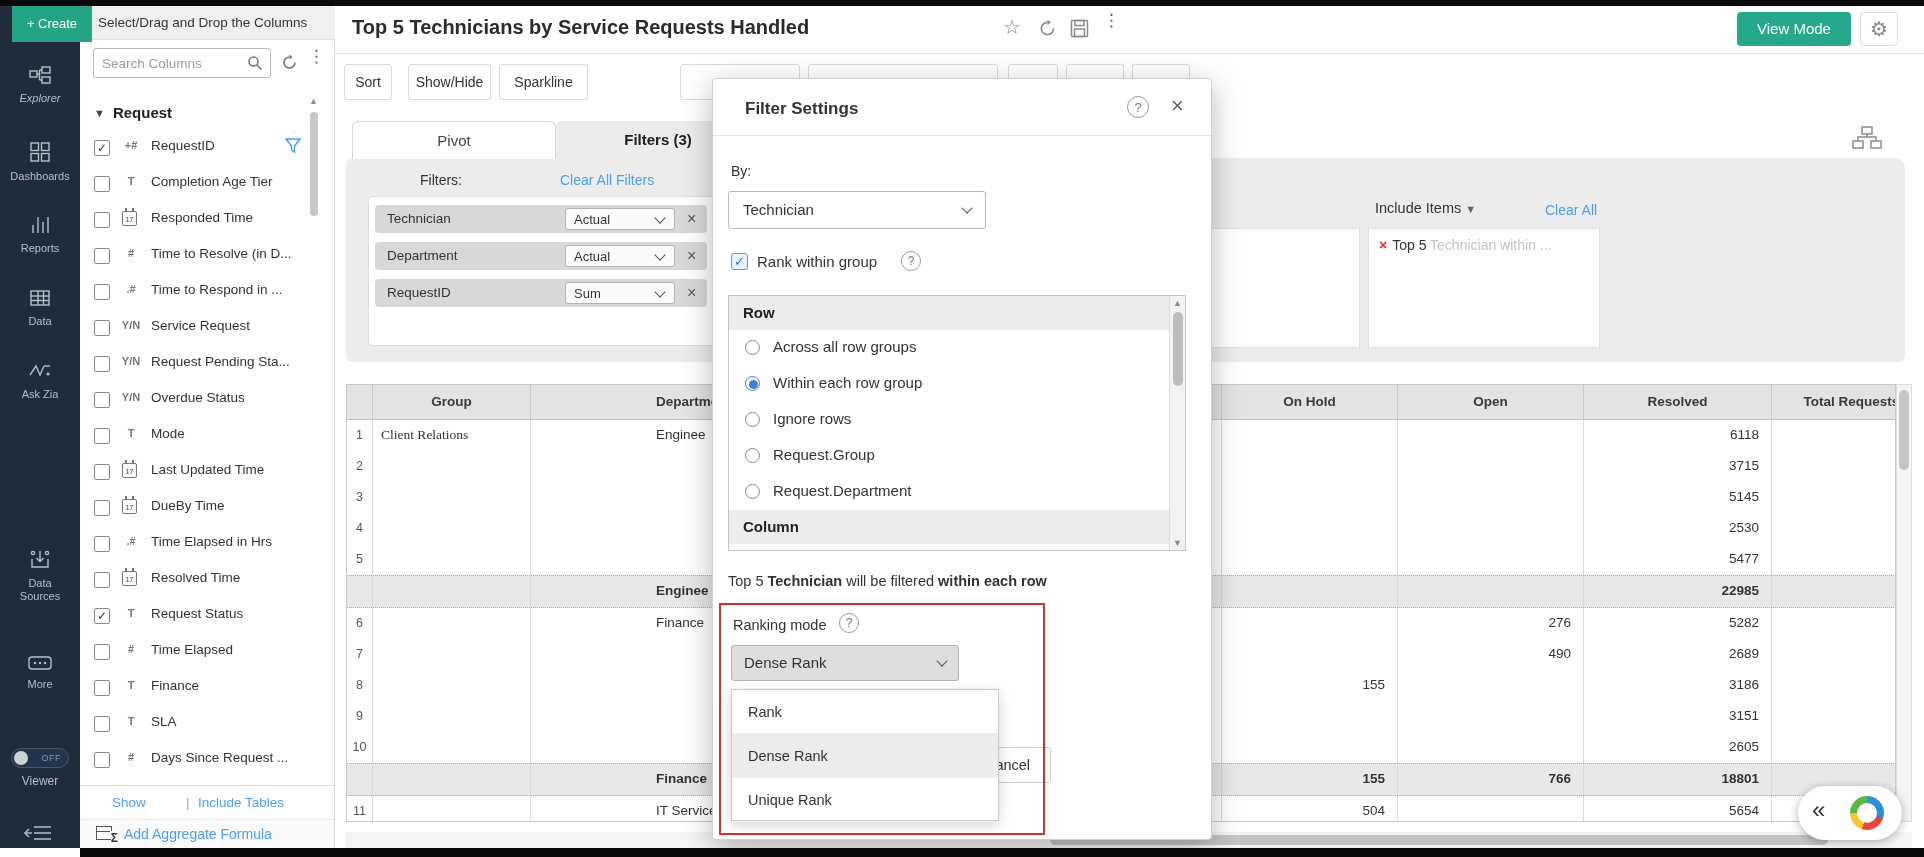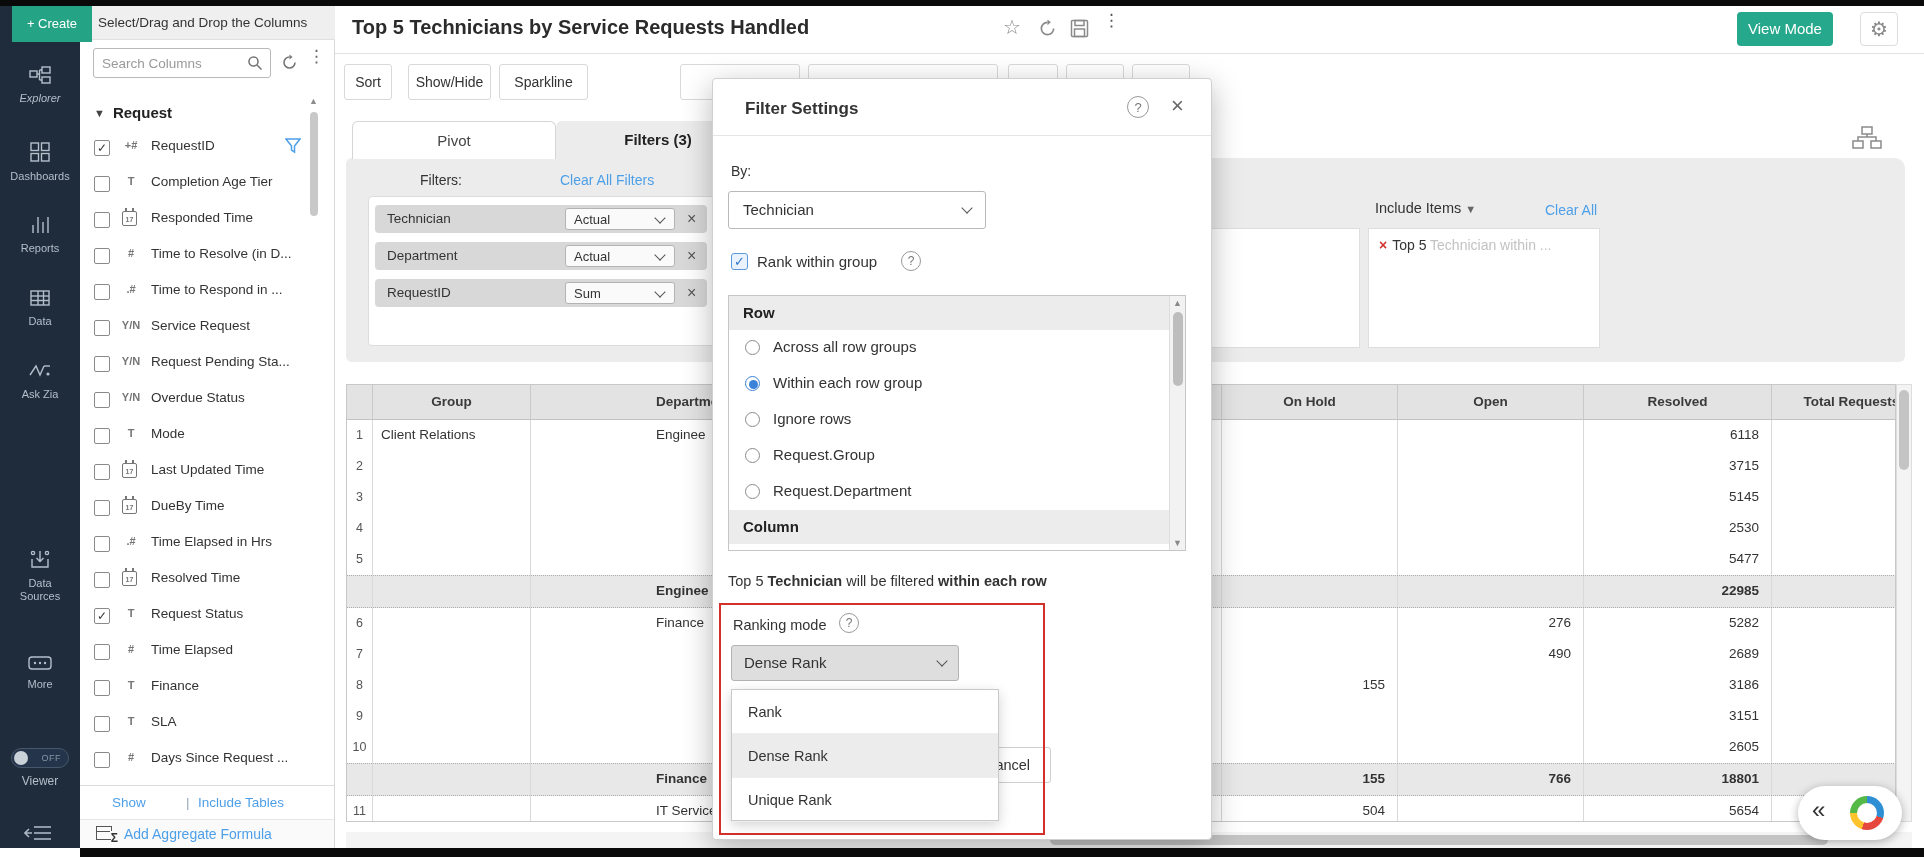--- a/index.html
+++ b/index.html
@@ -66,21 +66,21 @@
 
   
   #topbar { left:335px; top:6px; width:1589px; height:48px; background:#fff; border-bottom:1px solid #e3e3e3; z-index:10; }
   #page-title { position:absolute; left:17px; top:10px; font-size:20px; font-weight:bold; color:#2b2b2b; }
   .title-icon { position:absolute; top:13px; color:#8a8a8a; cursor:pointer; }
   .title-icon svg { stroke:#8a8a8a; fill:none; stroke-width:1.5; }
   #star-icon { left:668px; top:9px; font-size:20px; }
   #refresh-icon { left:703px; top:13px; }
   #save-icon { left:735px; top:13px; }
   #kebab-icon { left:768px; top:10px; font-size:17px; color:#555; line-height:9px; }
-  #view-mode-btn { position:absolute; left:1402px; top:6px; width:96px; height:34px; background:#26a88c; color:#fff;
+  #view-mode-btn { position:absolute; left:1402px; top:6px; width:114px; height:34px; background:#26a88c; color:#fff;
     border-radius:4px; font-size:15px; text-align:center; line-height:34px; cursor:pointer; }
   #gear-btn { position:absolute; left:1525px; top:6px; width:38px; height:34px; border:1px solid #ddd; border-radius:4px;
     text-align:center; cursor:pointer; }
   #gear-btn span { font-size:20px; color:#8a8a8a; line-height:32px; }
 
   
   .tb-btn { position:absolute; top:64px; height:36px; background:#fff; border:1px solid #d9d9d9; border-radius:3px;
     font-size:14px; color:#333; text-align:center; cursor:pointer; z-index:6; }
   .tb-btn span { line-height:34px; }
   .tb-icon { position:absolute; top:68px; width:18px; height:14px; }
@@ -499,21 +499,21 @@
         <div class="t-cell" style="width: 158px; height: 35px;">Group</div>
         <div class="t-cell dept-c" style="width: 182px; height: 35px;">Department</div>
         <div class="t-cell" style="width: 509px; height: 35px;"></div>
         <div class="t-cell" style="width: 176px; height: 35px;">On Hold</div>
         <div class="t-cell" style="width: 186px; height: 35px;">Open</div>
         <div class="t-cell" style="width: 188px; height: 35px;">Resolved</div>
         <div class="t-cell" style="width: 160px; height: 35px;">Total Requests</div>
       </div>
       <div class="t-row t-data">
         <div class="t-cell num-c" style="width: 26px; height: 31px;">1</div>
-        <div class="t-cell left-c" style="width: 158px; height: 31px;">Client Relations</div>
+        <div class="t-cell left-c" style="width: 158px; height: 31px; font-family: Liberation Serif, serif;">Client Relations</div>
         <div class="t-cell dept-c" style="width: 182px; height: 31px;">Enginee</div>
         <div class="t-cell " style="width: 509px; height: 31px;"></div>
         <div class="t-cell val-c" style="width: 176px; height: 31px;"></div>
         <div class="t-cell val-c" style="width: 186px; height: 31px;"></div>
         <div class="t-cell val-c" style="width: 188px; height: 31px;">6118</div>
         <div class="t-cell " style="width: 160px; height: 31px;"></div>
       </div>
       <div class="t-row t-data">
         <div class="t-cell num-c" style="width: 26px; height: 31px;">2</div>
         <div class="t-cell left-c" style="width: 158px; height: 31px;"></div>

